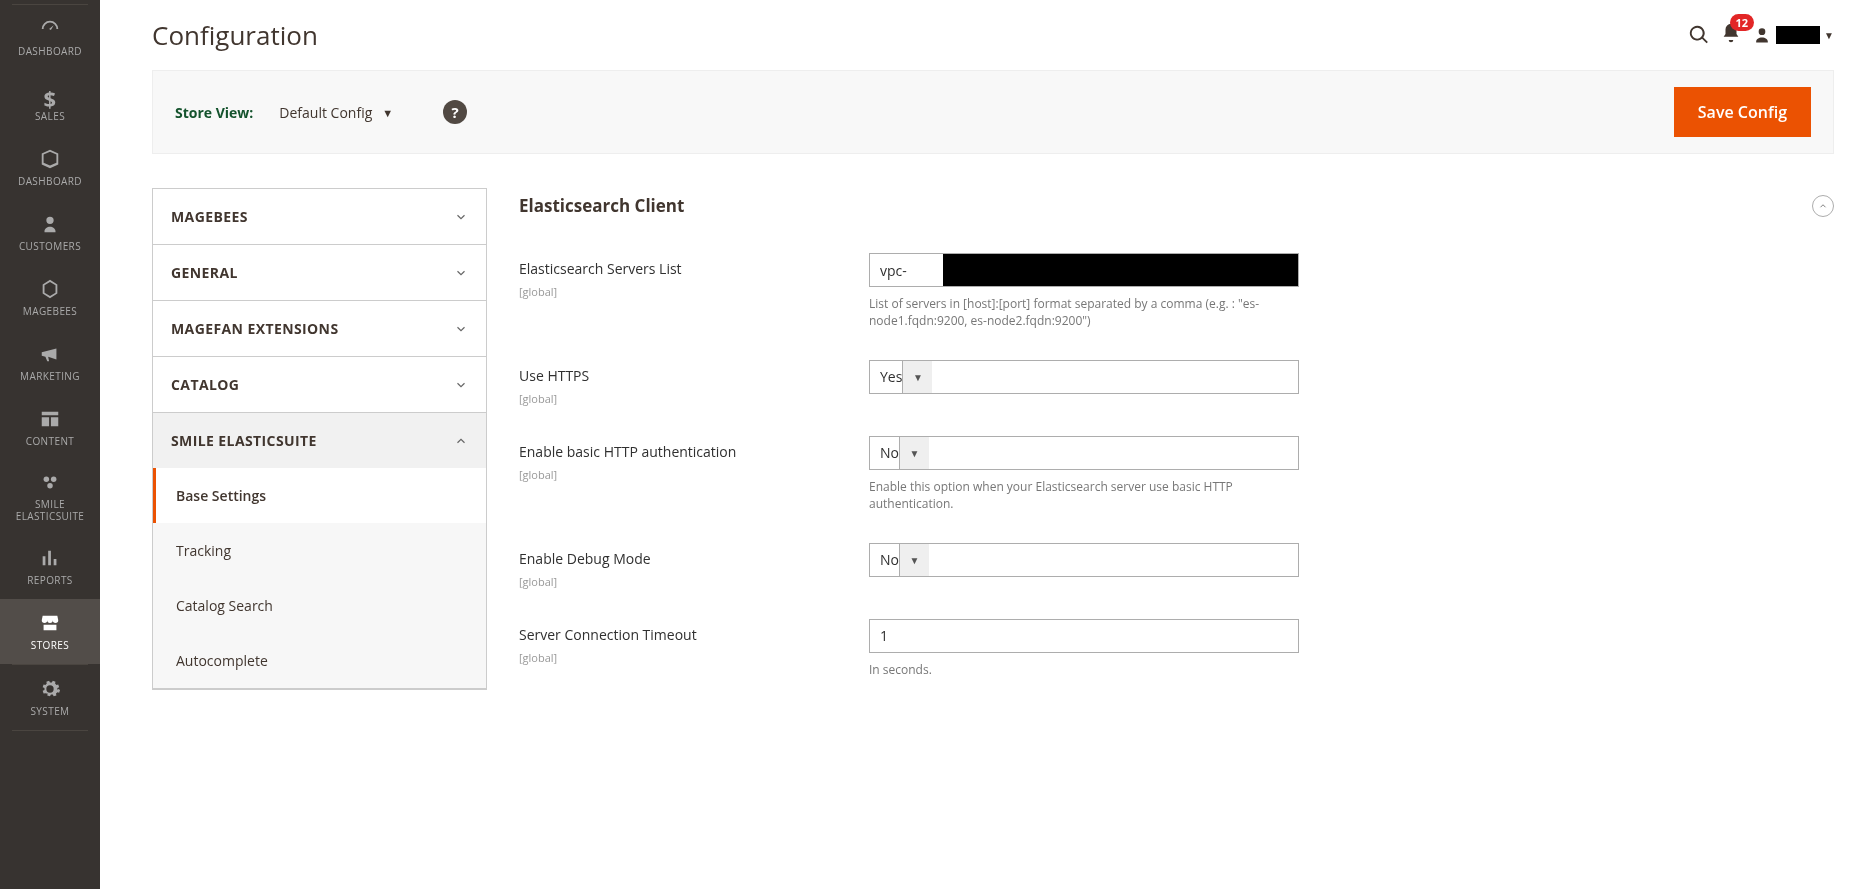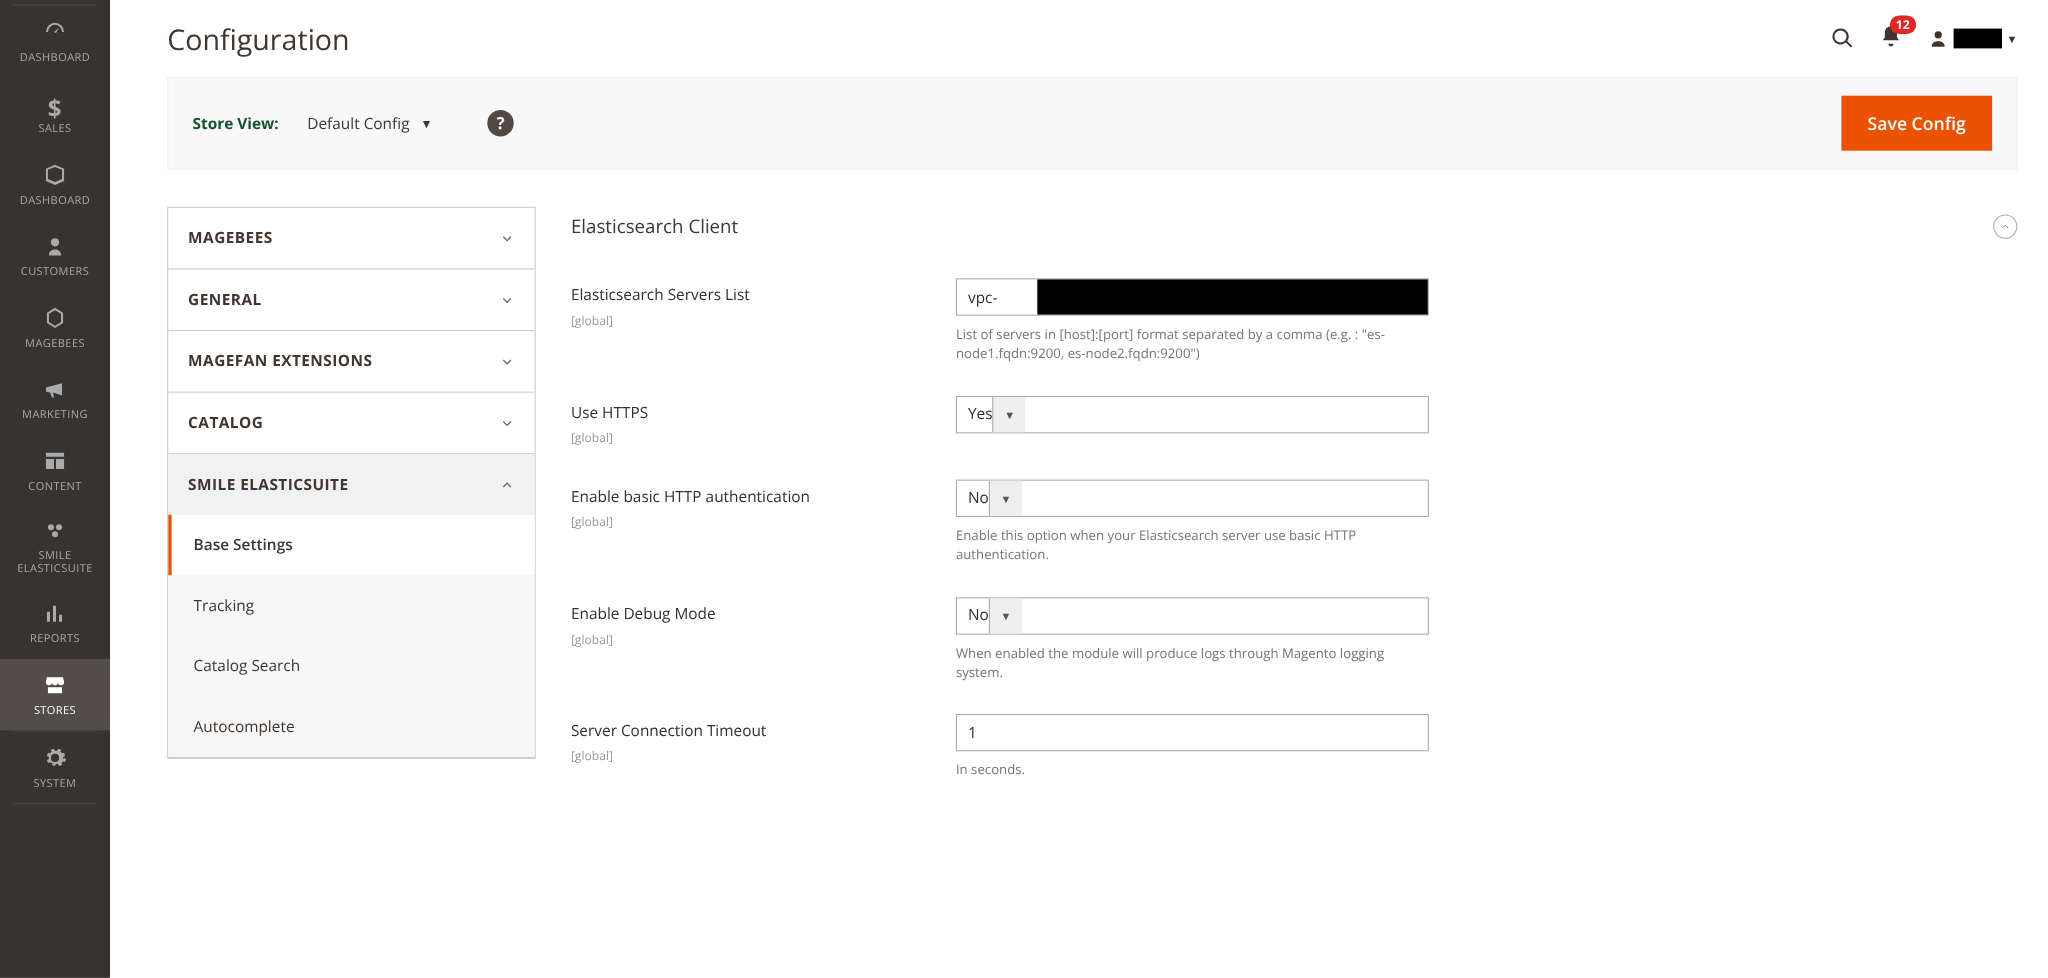--- a/index.html
+++ b/index.html
@@ -8,21 +8,21 @@
 .nav{width:100px;background:#373330;flex-shrink:0;padding-top:4px}
 .nav-item{display:flex;flex-direction:column;align-items:center;justify-content:center;height:65px;color:#aaa;font-size:10px;letter-spacing:.4px;cursor:pointer}
 .nav-item svg,.nav-item .ico{height:22px;margin-bottom:4px;fill:#aaa;color:#aaa}
 .nav-item.active{background:#524d49;color:#fff}
 .nav-item.active svg{fill:#fff}
 .nav hr{border:0;border-top:1px solid #4a4540;margin:0 12px}
 
 .main{flex:1;padding:0 28px 40px 52px;min-width:0}
 .topbar{display:flex;align-items:center;height:70px}
 .page-title{font-size:26px;color:#41362f;font-weight:400}
-.topicons{margin-left:auto;display:flex;align-items:center;gap:22px}
+.topicons{margin-left:auto;display:flex;align-items:center;gap:10px}
 .topicons svg{width:22px;height:22px;fill:#41362f;cursor:pointer}
 .bell-wrap{position:relative}
 .badge{position:absolute;top:-8px;right:-12px;background:#e22626;color:#fff;font-size:11px;font-weight:700;border-radius:9px;padding:1px 6px}
 .acct{display:flex;align-items:center;gap:4px;cursor:pointer}
 .acct .av{width:20px;height:20px;fill:#41362f}
 .acct .blk{width:44px;height:18px;background:#000}
 .acct .car{font-size:10px;color:#41362f}
 
 .svbar{background:#f8f8f8;border:1px solid #eee;height:84px;display:flex;align-items:center;padding:0 22px;margin-bottom:34px}
 .svlabel{font-weight:700;font-size:14px;color:#14532d;margin-right:26px}
@@ -36,21 +36,21 @@
 .sp-sec{border-bottom:1px solid #ccc}
 .sp-head{display:flex;align-items:center;justify-content:space-between;padding:18px 18px;font-size:14px;font-weight:700;letter-spacing:.4px;color:#41362f;cursor:pointer;text-transform:uppercase}
 .sp-head.open{background:#f1f1f1}
 .chev{width:14px;height:14px;fill:none;stroke:#666;stroke-width:2}
 .sub{border-left:3px solid transparent;padding:18px 18px 18px 20px;font-size:14px;color:#41362f;cursor:pointer}
 .sub.active{border-left-color:#eb5202;font-weight:600;background:#fff}
 .sub:not(.active){background:#f7f7f7}
 
 .formarea{flex:1;min-width:0}
 .secthead{display:flex;align-items:center;justify-content:space-between;padding:6px 0 36px 0}
-.secthead h2{font-size:17px;color:#41362f;font-weight:400}
+.secthead h2{font-size:17px;color:#41362f;font-weight:700}
 .collbtn{width:22px;height:22px;border:1px solid #adadad;border-radius:50%;display:flex;align-items:center;justify-content:center;cursor:pointer}
 .collbtn svg{width:10px;height:10px;stroke:#666;fill:none;stroke-width:2}
 .field{display:flex;margin-bottom:30px}
 .flabels{width:350px;text-align:left;padding-right:28px;padding-top:6px}
 .flabels .lab{font-size:14px;color:#303030}
 .flabels .scope{font-size:11px;color:#999;margin-top:6px}
 .finput{width:430px}
 .finput input,.finput .sel{width:100%;height:34px;border:1px solid #adadad;padding:0 10px;font-size:14px;color:#303030;background:#fff}
 .finput .sel{display:flex;align-items:center;justify-content:flex-start;cursor:pointer;padding-right:0}
 .finput .sel .arrow{width:30px;height:32px;border-left:1px solid #adadad;background:#efefef;display:flex;align-items:center;justify-content:center;font-size:10px;color:#555}
@@ -269,21 +269,20 @@
       <div class="field">
         <div class="flabels">
           <div class="lab">Enable Debug Mode</div>
           <div class="scope">[global]</div>
         </div>
         <div class="finput">
           <div class="sel">
             <span>No</span>
             <span class="arrow">▼</span>
           </div>
-          <div class="note">When enabled the module will produce logs through Magento logging system.</div>
         </div>
       </div>
 
       <div class="field">
         <div class="flabels">
           <div class="lab">Server Connection Timeout</div>
           <div class="scope">[global]</div>
         </div>
         <div class="finput">
           <input value="1" style="">

